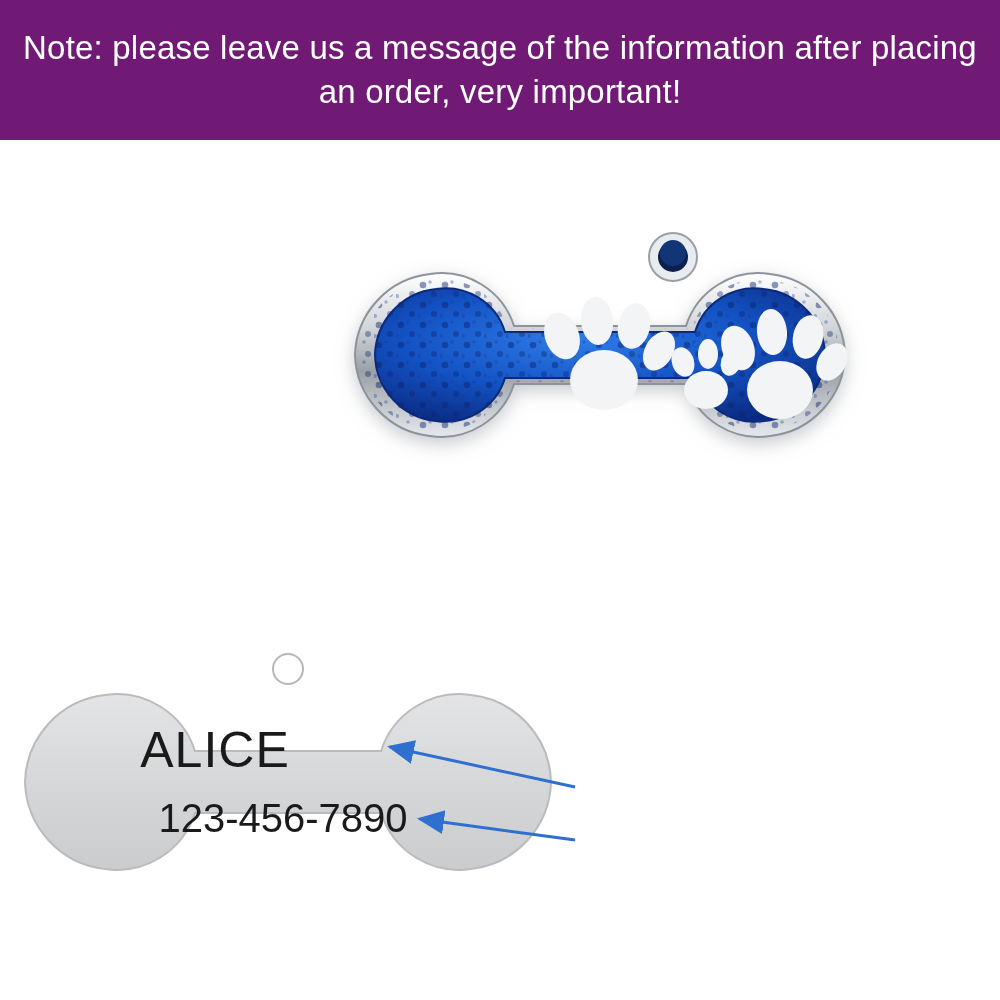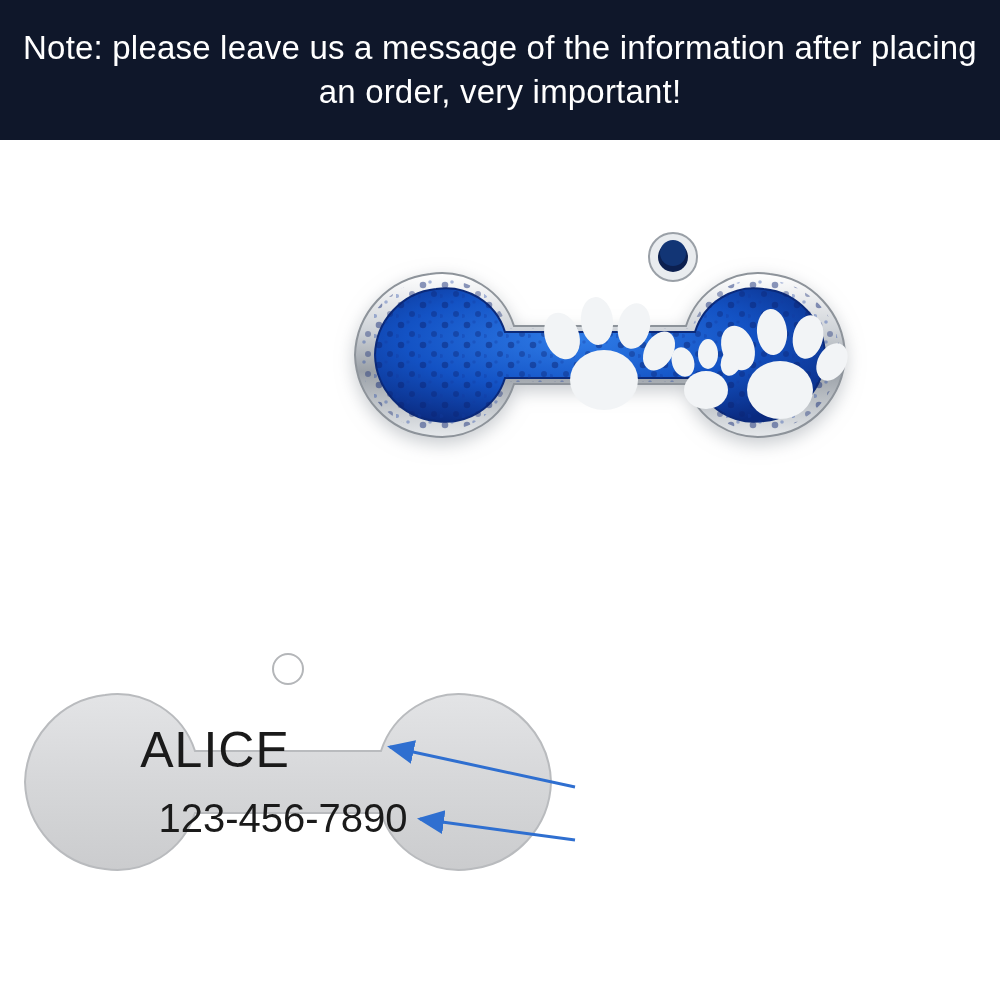--- a/index.html
+++ b/index.html
@@ -15,21 +15,21 @@
     overflow: hidden;
   }
 
   
   #note-banner {
     position: absolute;
     left: 0;
     top: 0;
     width: 1000px;
     height: 140px;
-    background: #0f172a;
+    background: #701a75;
     color: #ffffff;
     display: flex;
     align-items: center;
     justify-content: center;
     text-align: center;
     box-sizing: border-box;
     padding: 0 18px;
   }
   #note-banner .note-text {
     font-size: 33px;

